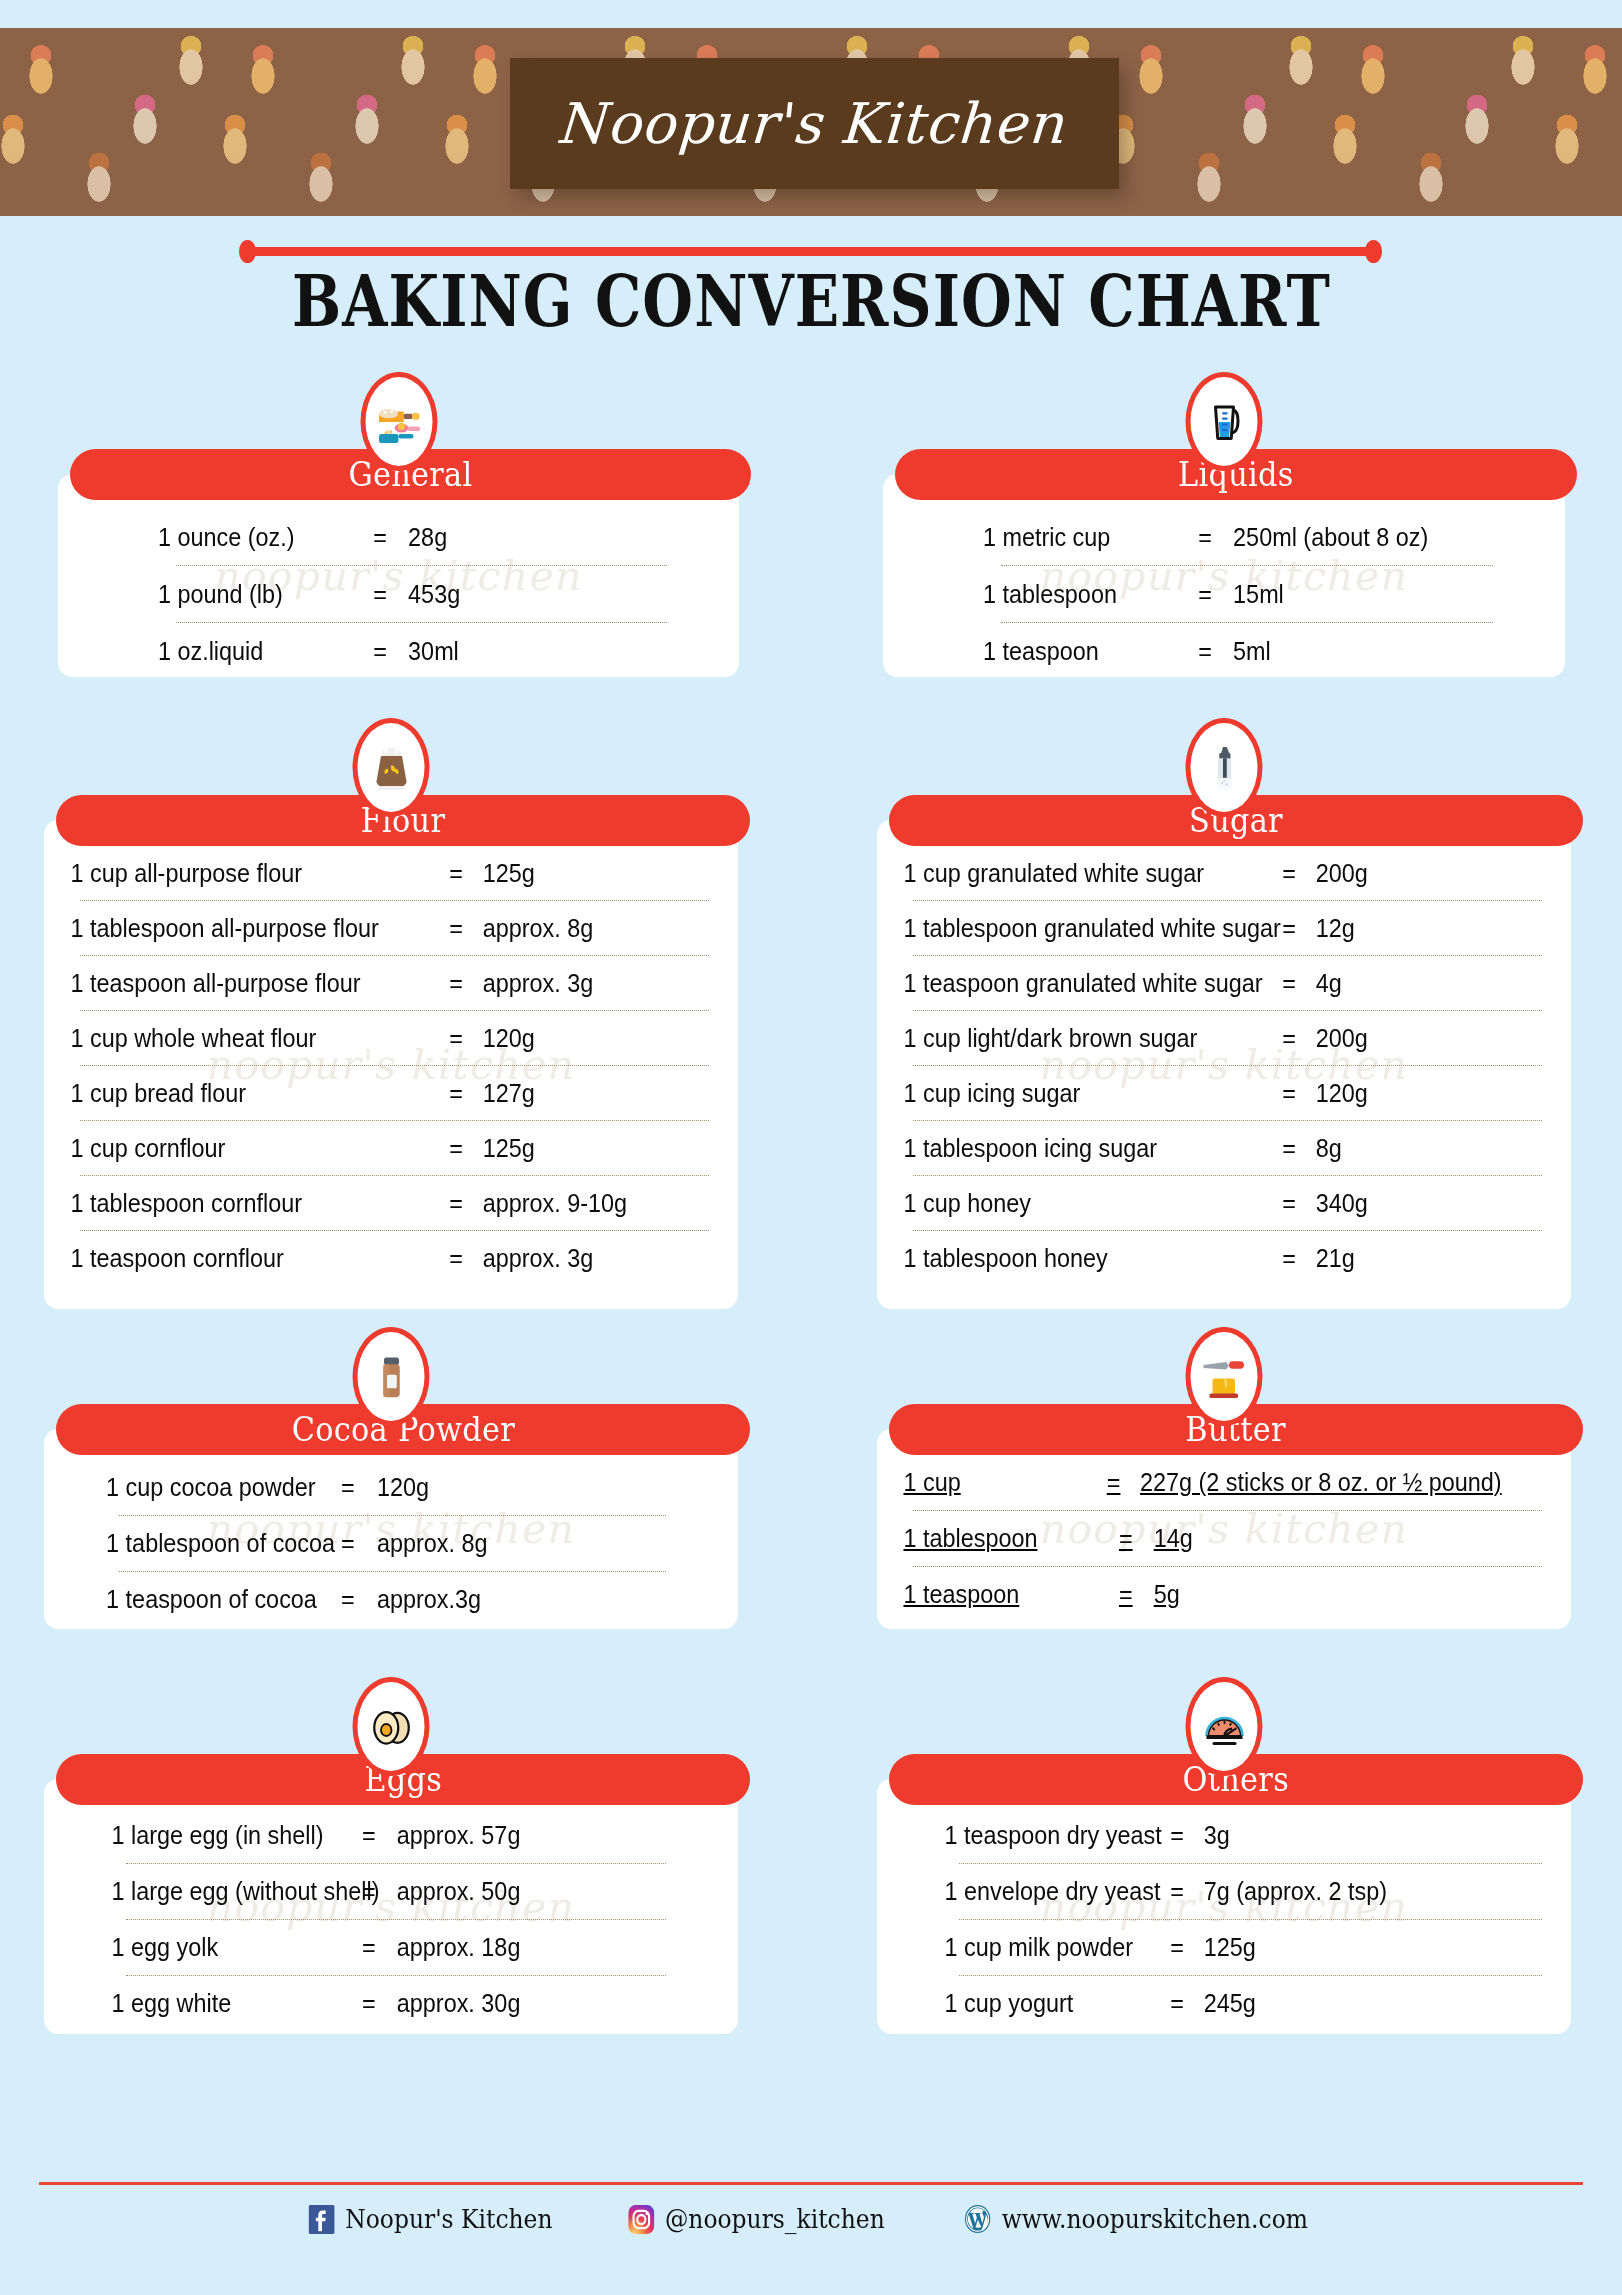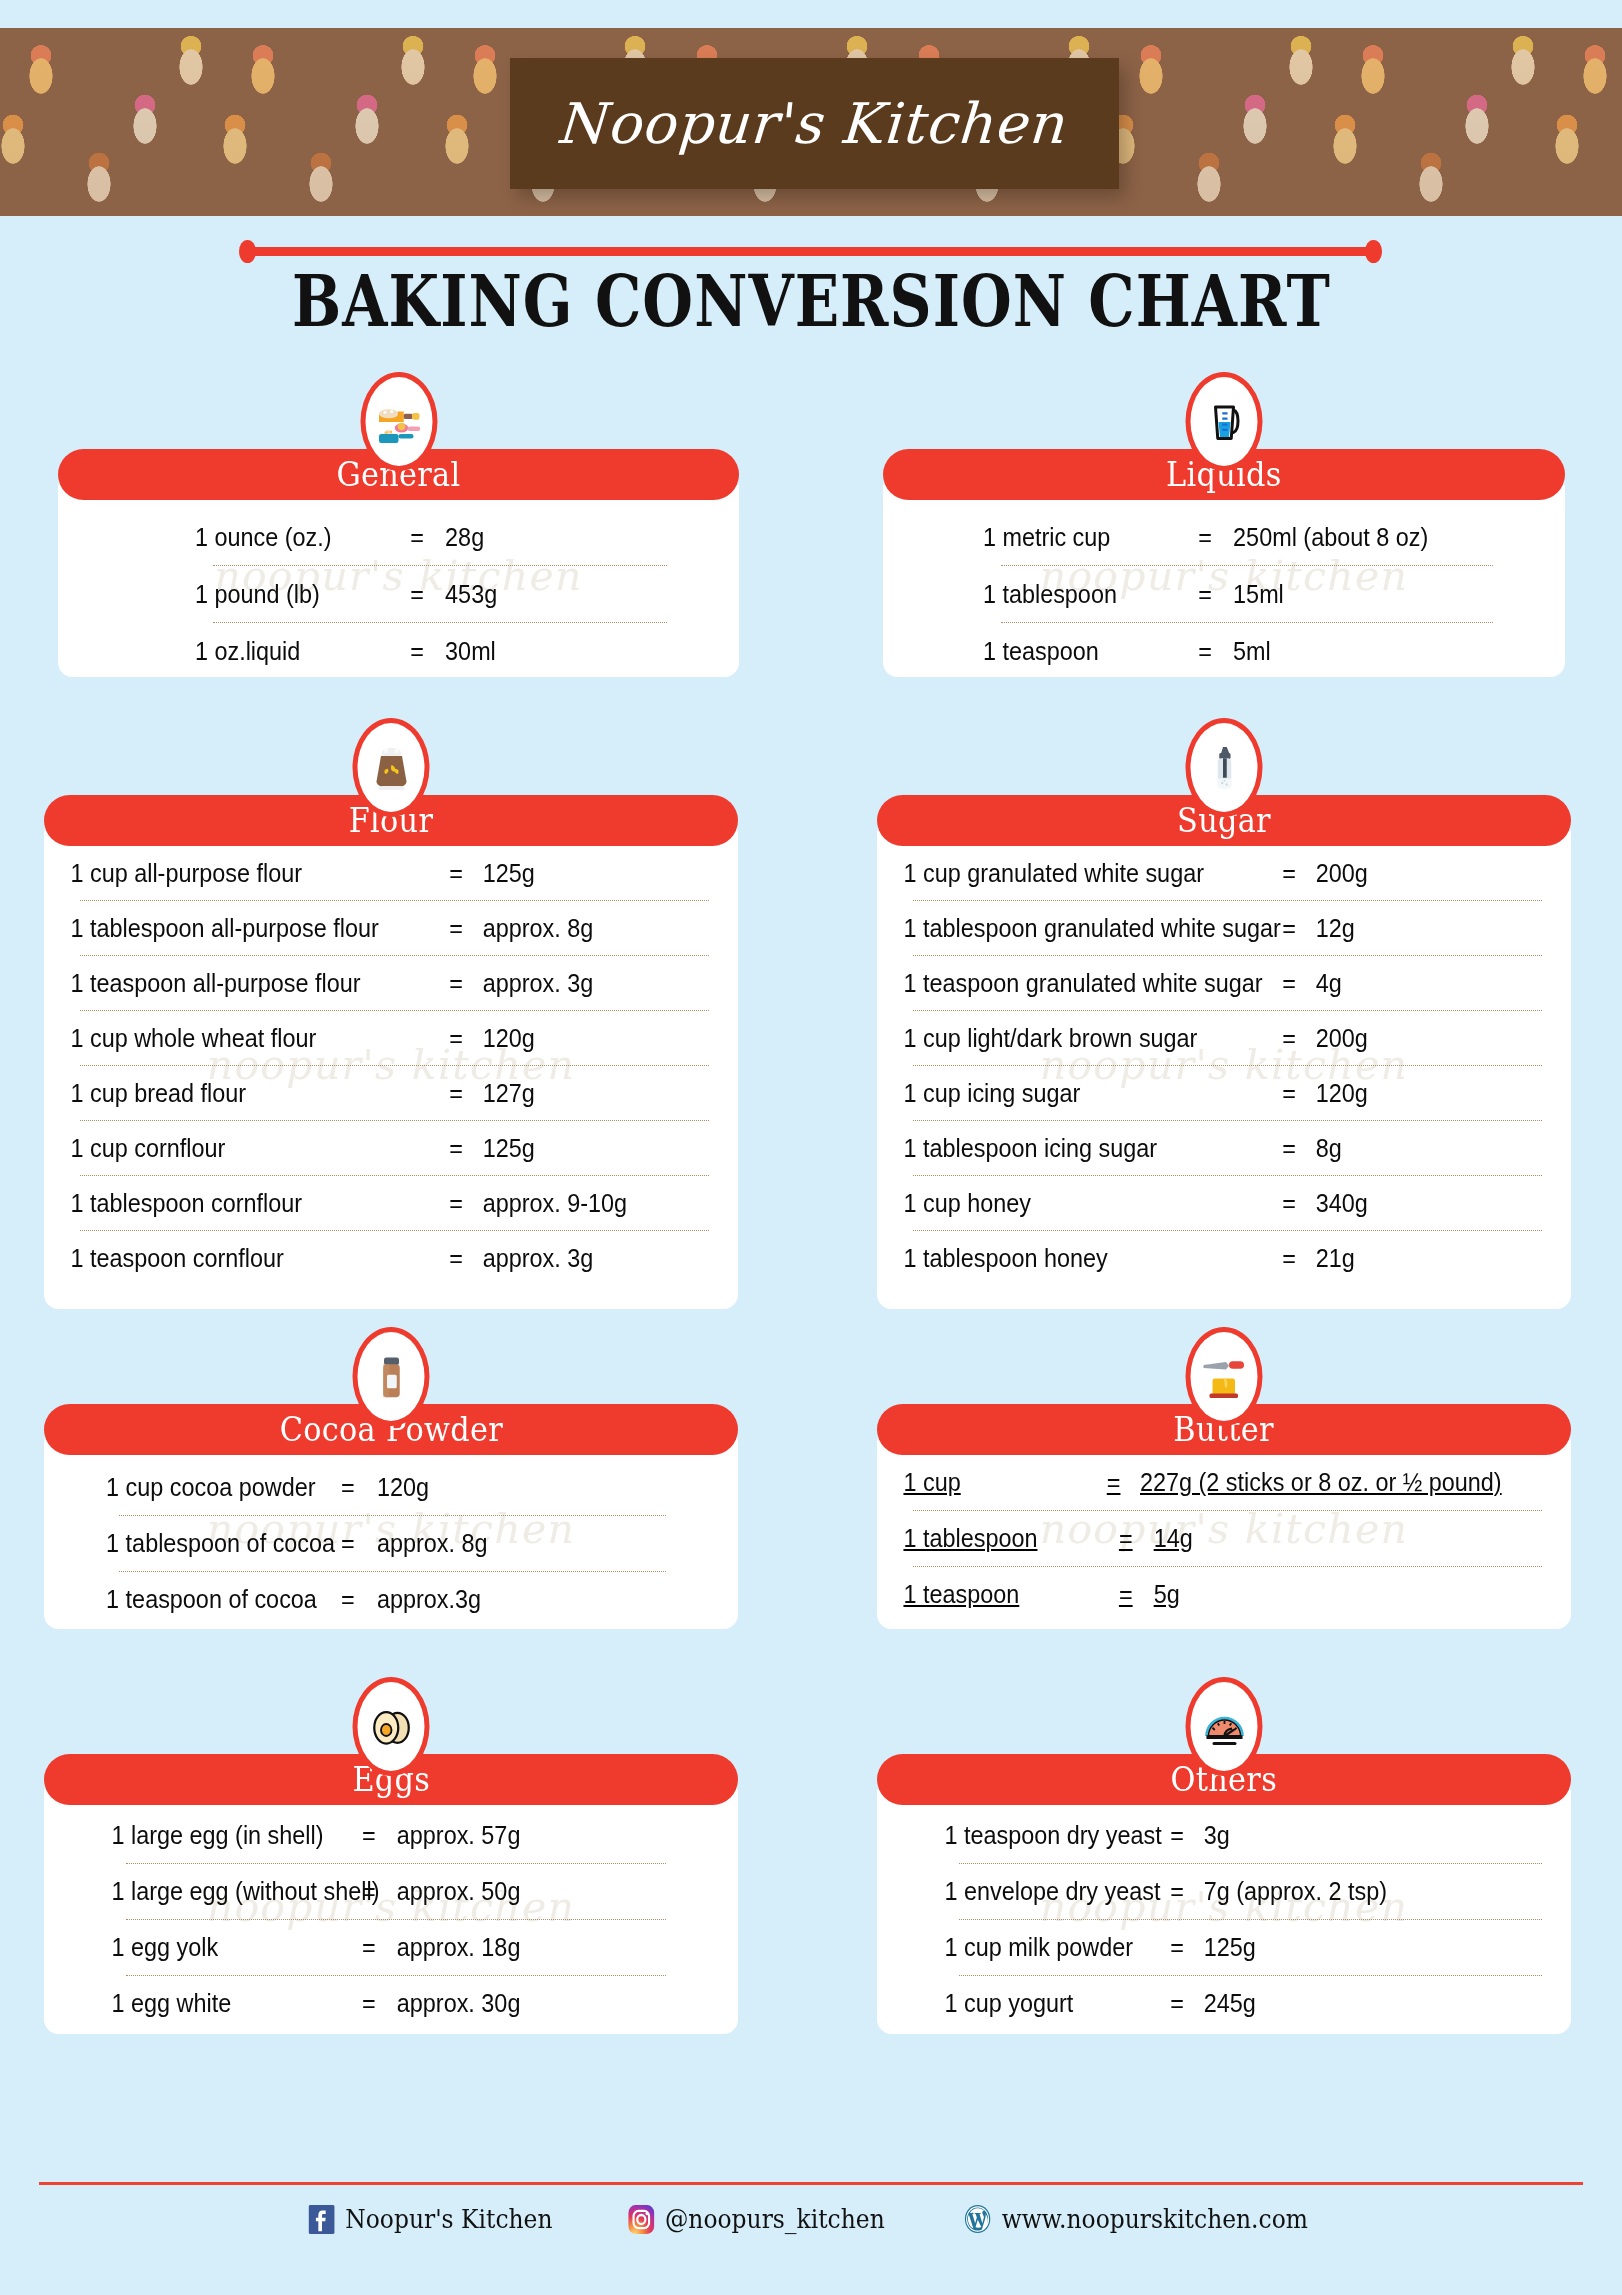--- a/index.html
+++ b/index.html
@@ -87,21 +87,21 @@
     top:0;width:77px;height:99px;
     background:#ffffff;
     border:5.9px solid #ee3b2d;
     border-radius:50%/50%;
     box-sizing:border-box;
     z-index:3;
     display:flex;align-items:center;justify-content:center;
   }
   .card .badge svg{width:48px;height:48px;display:block;}
   .card .bar{
-    position:absolute;left:0;top:77px;width:100%;height:51px;
+    position:absolute;left:12px;top:77px;width:100%;height:51px;
     background:#ee3b2d;border-radius:26px;
     z-index:2;
     display:flex;align-items:center;justify-content:center;
   }
   .card .bar span{
     color:#ffffff;
     font-family:"DejaVu Serif",serif;
     font-size:33px;
     font-weight:400;
     letter-spacing:0.3px;
@@ -202,21 +202,21 @@
    <rect x="44" y="38" width="17" height="6" rx="3" fill="#f1a0b5"></rect>
    <rect x="6" y="48" width="26" height="12" rx="3" fill="#1b97bb"></rect>
    <path d="M12 48c2-7 10-7 12 0z" fill="#f1ddc0"></path>
    <circle cx="16" cy="46" r="1.6" fill="#f5c146"></circle>
           <circle cx="22" cy="45" r="1.6" fill="#f5c146"></circle>
    <rect x="32" y="48" width="20" height="6" rx="3" fill="#1b97bb"></rect>
  </svg>
       </div>
       <div class="body" style="height: 203px;">
         <div class="watermark">noopur's kitchen</div>
-        <div class="rows" style="padding-top: 35px; padding-left: 37px;">
+        <div class="rows" style="padding-top: 35px;">
           <div class="row" style="height: 56px; line-height: 56px;">
             <span class="lbl" style="width: 216px; padding-left: 111px;">1 ounce (oz.)</span>
             <span class="eq" style="width: 62px;">=</span>
             <span class="val">28g</span>
           </div>
           <div class="divider" style="margin-left: 118px; margin-right: 72px;"></div>
           <div class="row" style="height: 56px; line-height: 56px;">
             <span class="lbl" style="width: 216px; padding-left: 111px;">1 pound (lb)</span>
             <span class="eq" style="width: 62px;">=</span>
             <span class="val">453g</span>

